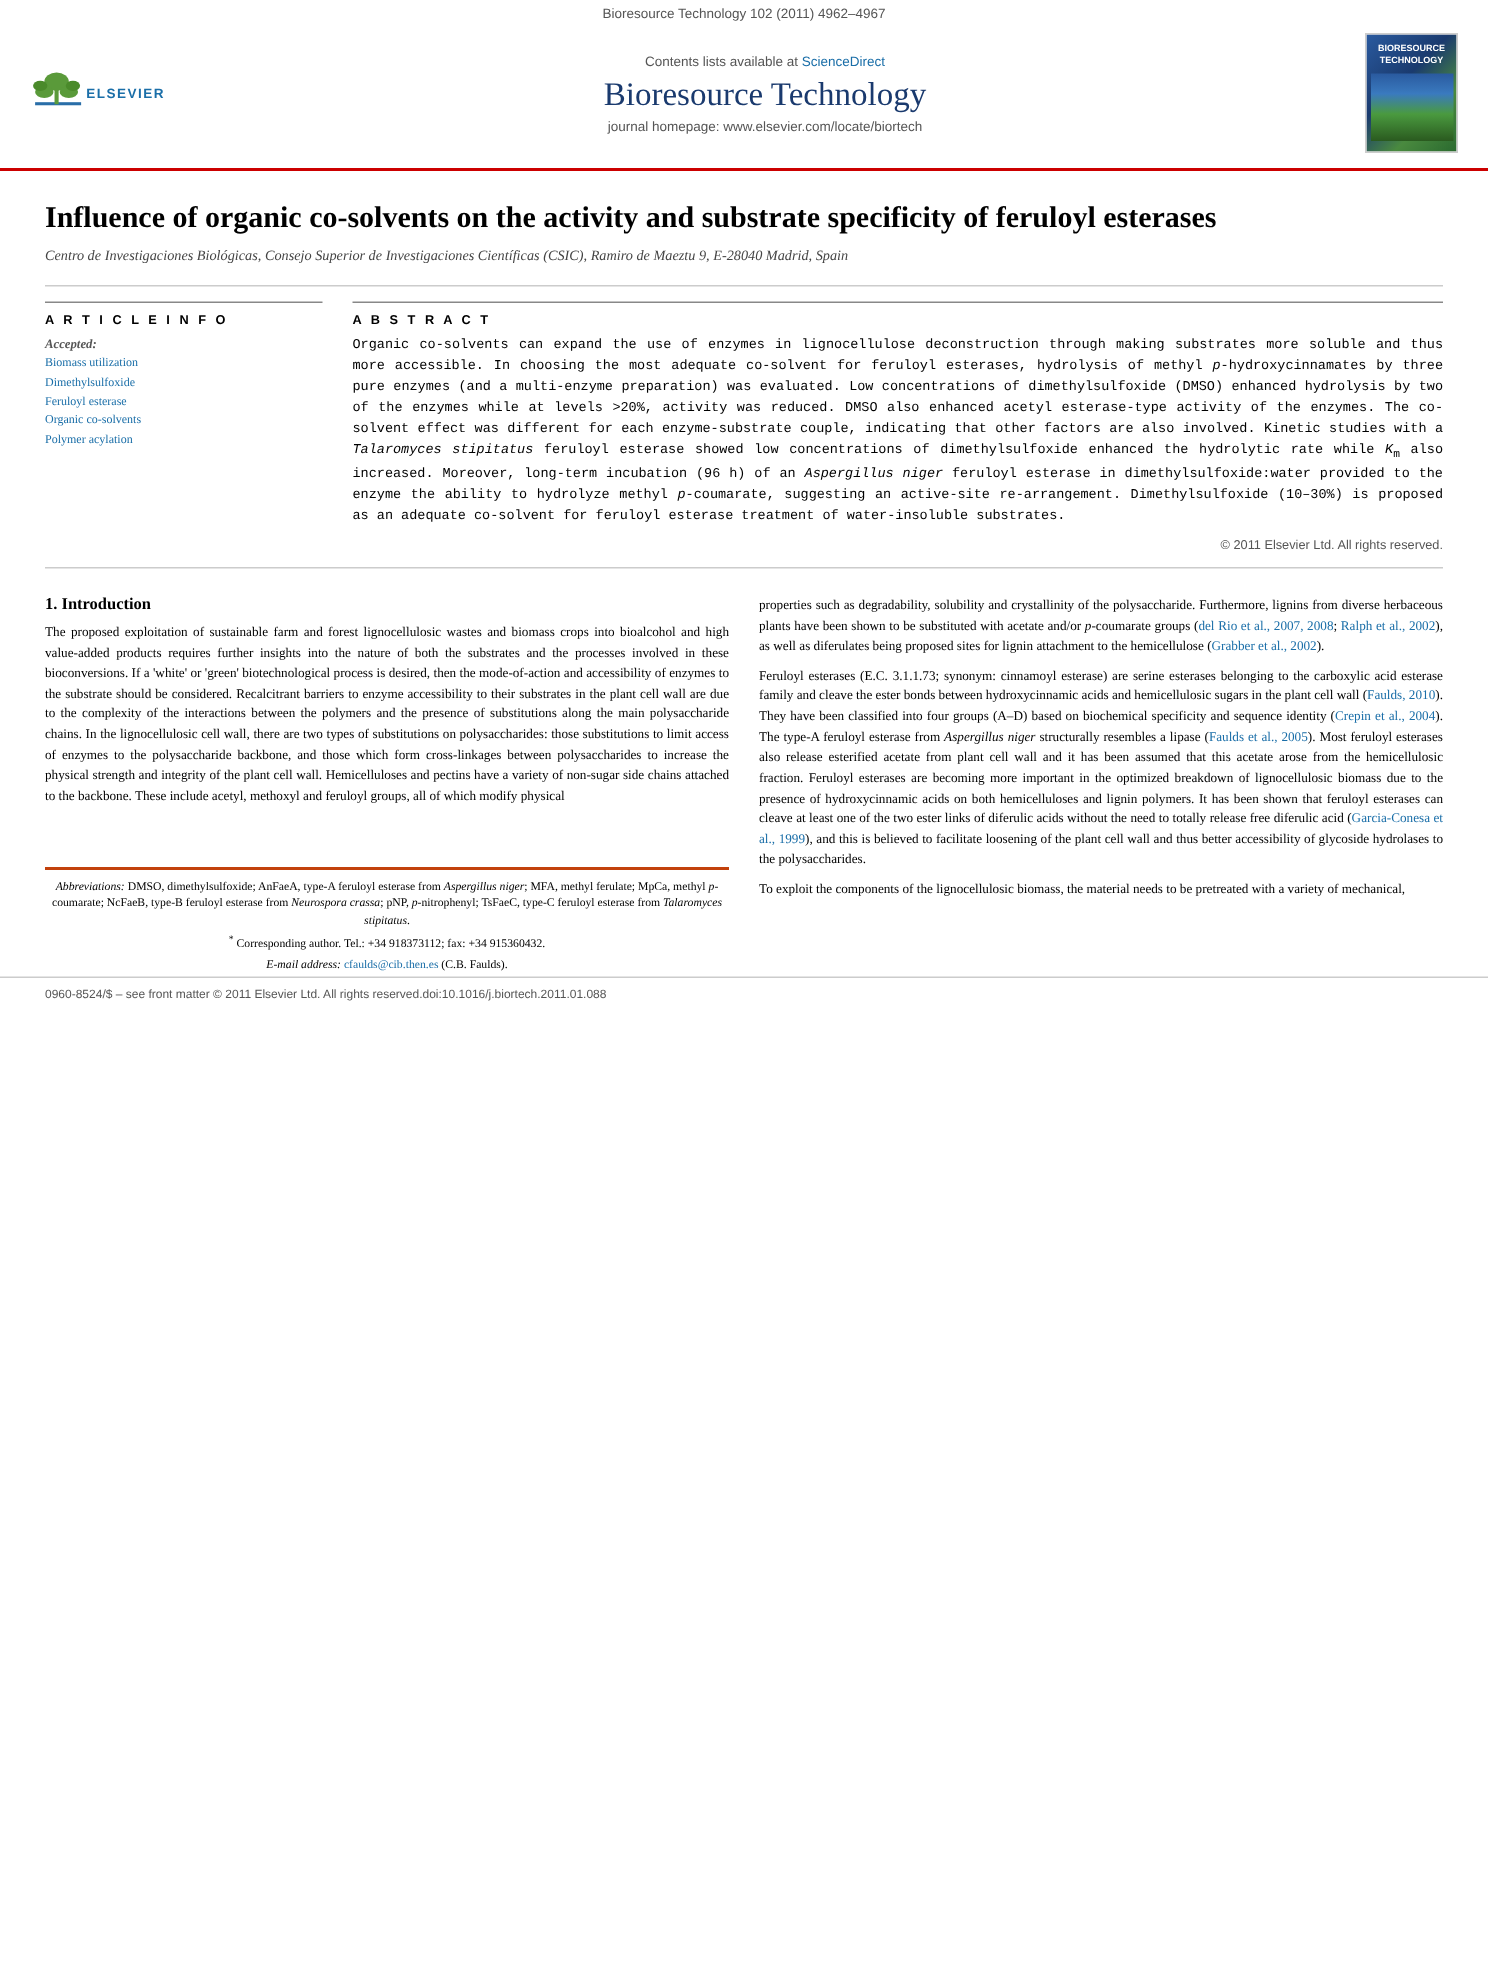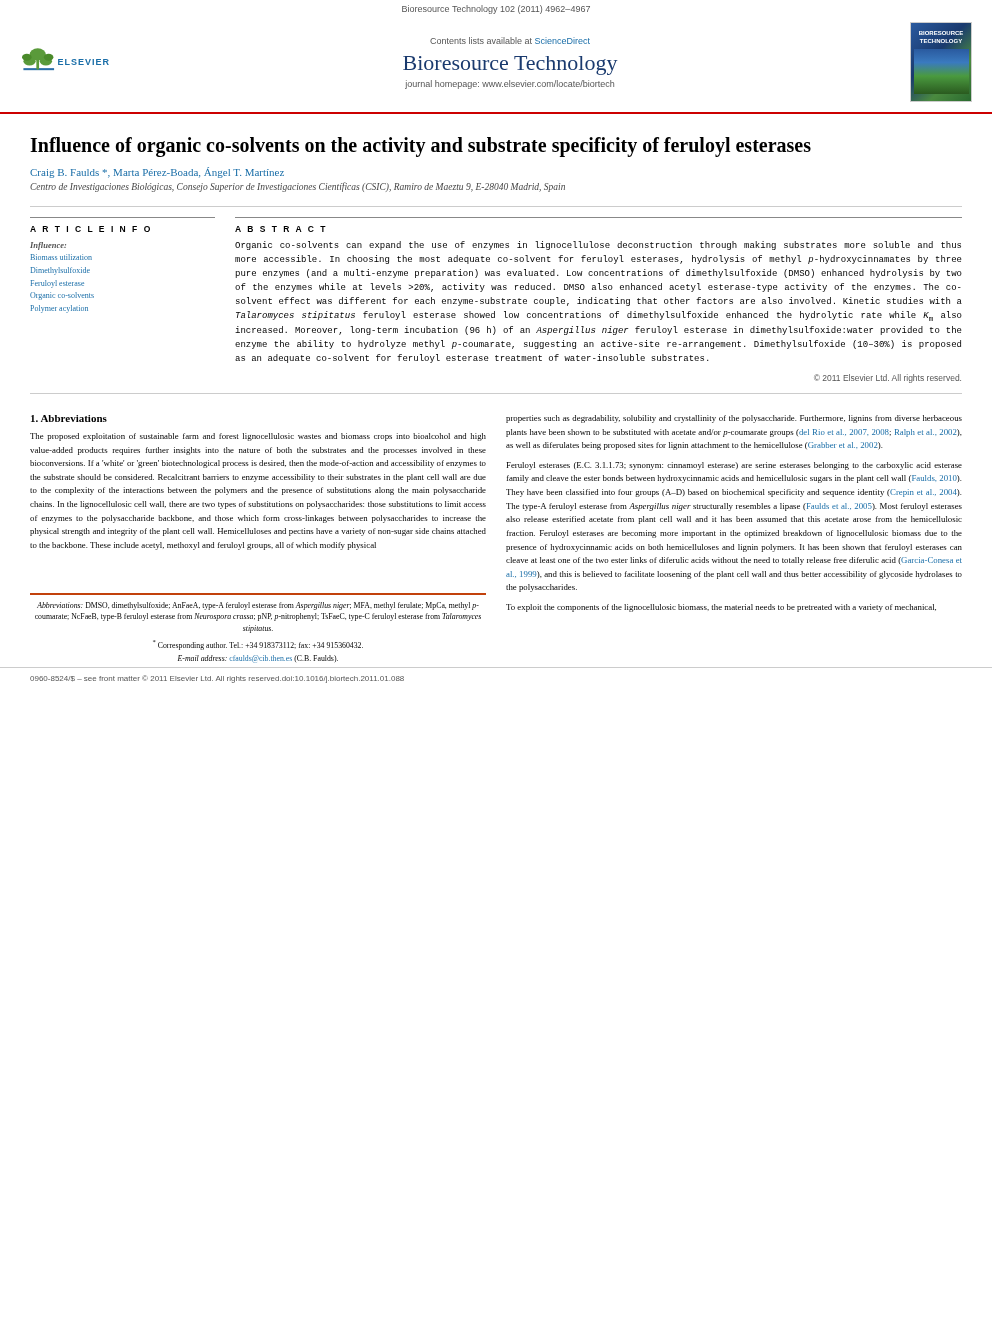--- a/index.html
+++ b/index.html
@@ -283,35 +283,32 @@
       <div style="font-size:6px;font-weight:bold;color:white;text-align:center;line-height:1.3;">BIORESOURCE<br>TECHNOLOGY</div>
       <div style="width:55px;height:45px;background:linear-gradient(180deg,#2a5a9f 0%,#3a7abf 30%,#4a9a3f 60%,#2a5a1f 100%);margin-top:3px;"></div>
     </div>
   </div>
 </div>
 
 <div class="article-content">
 
   <div class="article-title-section">
     <div class="article-title">Influence of organic co-solvents on the activity and substrate specificity of feruloyl esterases</div>
-    <div class="article-authors">
-      <span>Craig B. Faulds *, Marta Pérez-Boada, Ángel T. Martínez</span>
-    </div>
     <div class="article-affiliation italic">Centro de Investigaciones Biológicas, Consejo Superior de Investigaciones Científicas (CSIC), Ramiro de Maeztu 9, E-28040 Madrid, Spain</div>
   </div>
 
   <div class="two-col">
 
     <div class="col-left">
       <div class="article-info-box">
         <div class="section-heading-sm">A R T I C L E   I N F O</div>
 
 
         <div class="info-subsection">
-          <div class="info-label">Influence:</div>
+          <div class="info-label">Accepted:</div>
           <div class="keywords-list">
             <div>Biomass utilization</div>
             <div>Dimethylsulfoxide</div>
             <div>Feruloyl esterase</div>
             <div>Organic co-solvents</div>
             <div>Polymer acylation</div>
           </div>
         </div>
       </div>
     </div>
@@ -327,21 +324,21 @@
     </div>
 
   </div>
 
   <hr class="section-divider">
 
   <div class="body-two-col">
 
     <div class="body-col">
       <div class="body-section-title">
-        <span>1.</span> <span>Abbreviations</span>
+        <span>1.</span> <span>Introduction</span>
       </div>
       <div class="body-text">
         The proposed exploitation of sustainable farm and forest lignocellulosic wastes and biomass crops into bioalcohol and high value-added products requires further insights into the nature of both the substrates and the processes involved in these bioconversions. If a 'white' or 'green' biotechnological process is desired, then the mode-of-action and accessibility of enzymes to the substrate should be considered. Recalcitrant barriers to enzyme accessibility to their substrates in the plant cell wall are due to the complexity of the interactions between the polymers and the presence of substitutions along the main polysaccharide chains. In the lignocellulosic cell wall, there are two types of substitutions on polysaccharides: those substitutions to limit access of enzymes to the polysaccharide backbone, and those which form cross-linkages between polysaccharides to increase the physical strength and integrity of the plant cell wall. Hemicelluloses and pectins have a variety of non-sugar side chains attached to the backbone. These include acetyl, methoxyl and feruloyl groups, all of which modify physical
       </div>
 
       <div style="margin-top:40px;border-top:2px solid #c2410c;padding-top:5px;text-align:center;">
         <div class="footnote-text">
           <span class="italic">Abbreviations:</span> DMSO, dimethylsulfoxide; AnFaeA, type-A feruloyl esterase from <span class="italic">Aspergillus niger</span>; MFA, methyl ferulate; MpCa, methyl <span class="italic">p</span>-coumarate; NcFaeB, type-B feruloyl esterase from <span class="italic">Neurospora crassa</span>; pNP, <span class="italic">p</span>-nitrophenyl; TsFaeC, type-C feruloyl esterase from <span class="italic">Talaromyces stipitatus</span>.
         </div>
         <div class="footnote-text">

